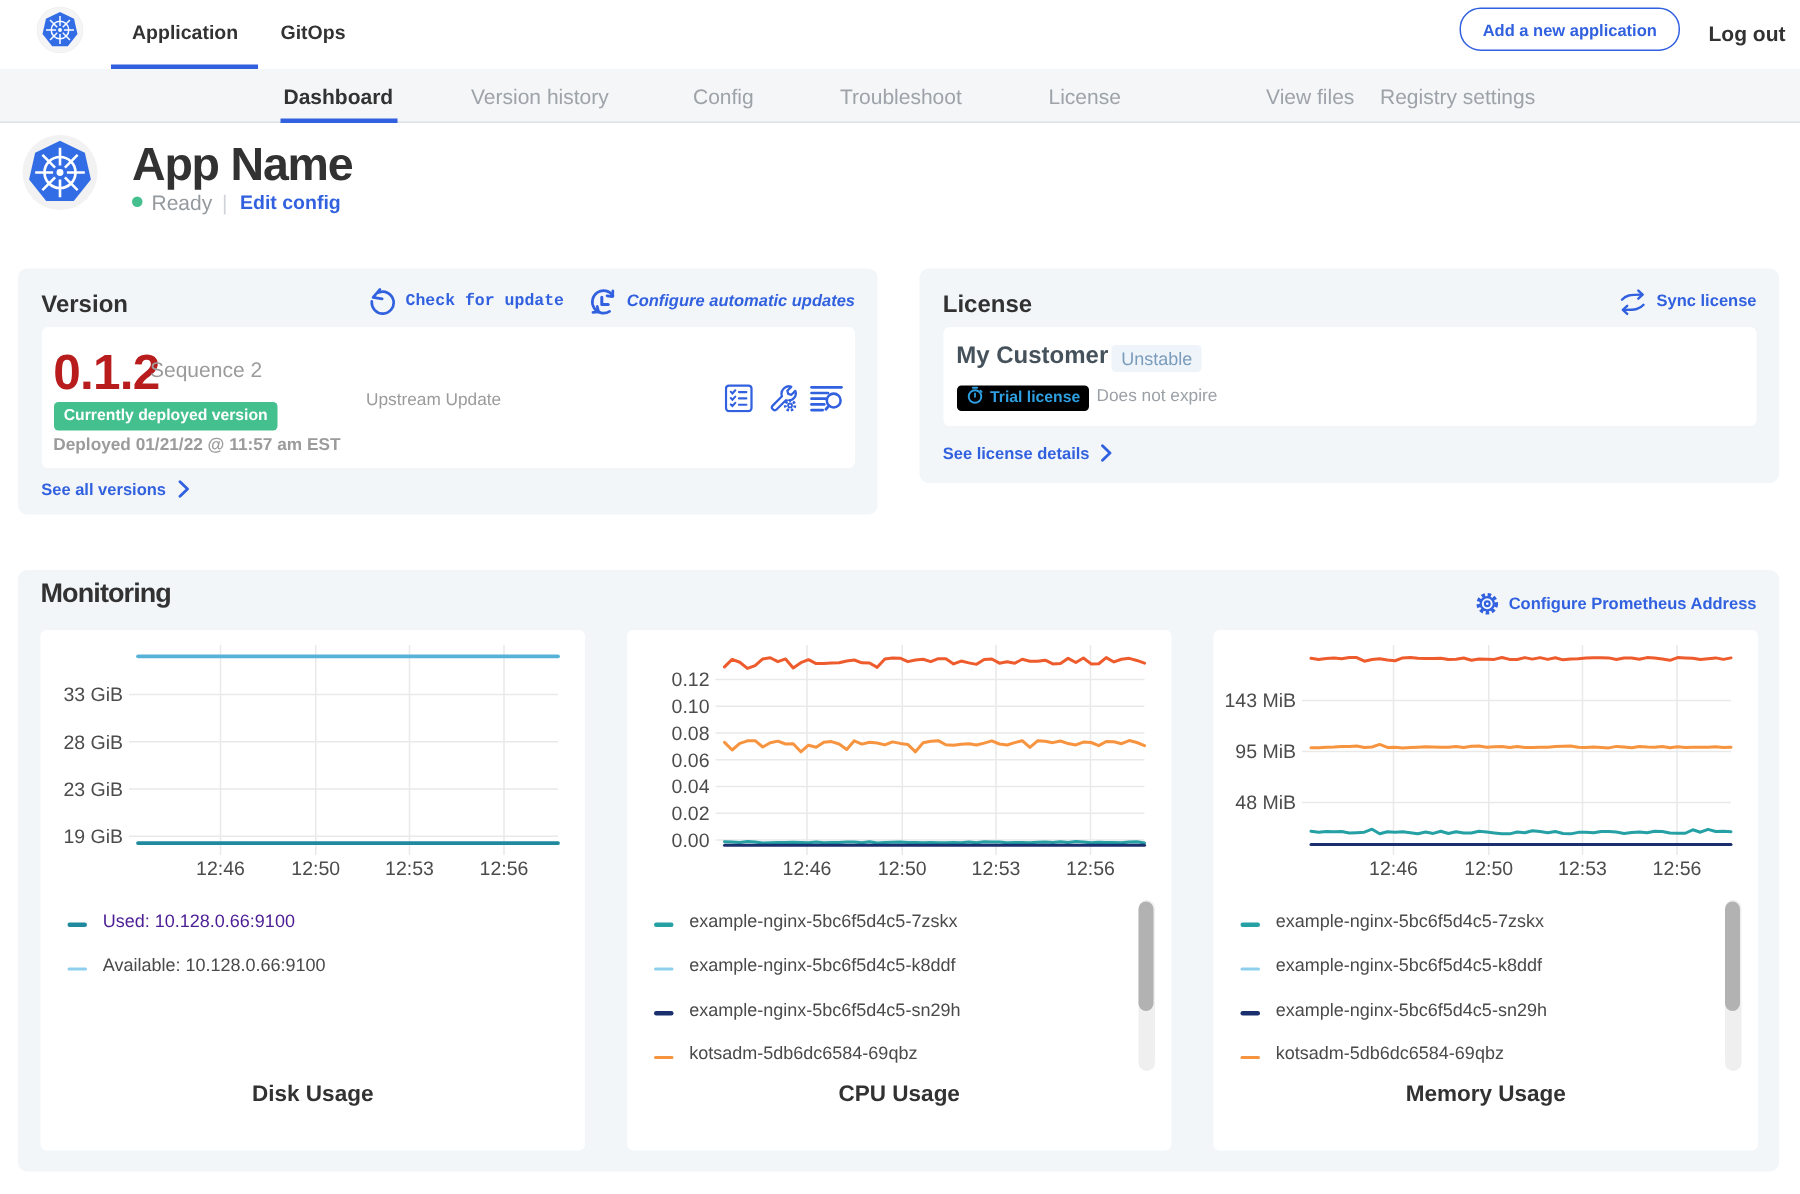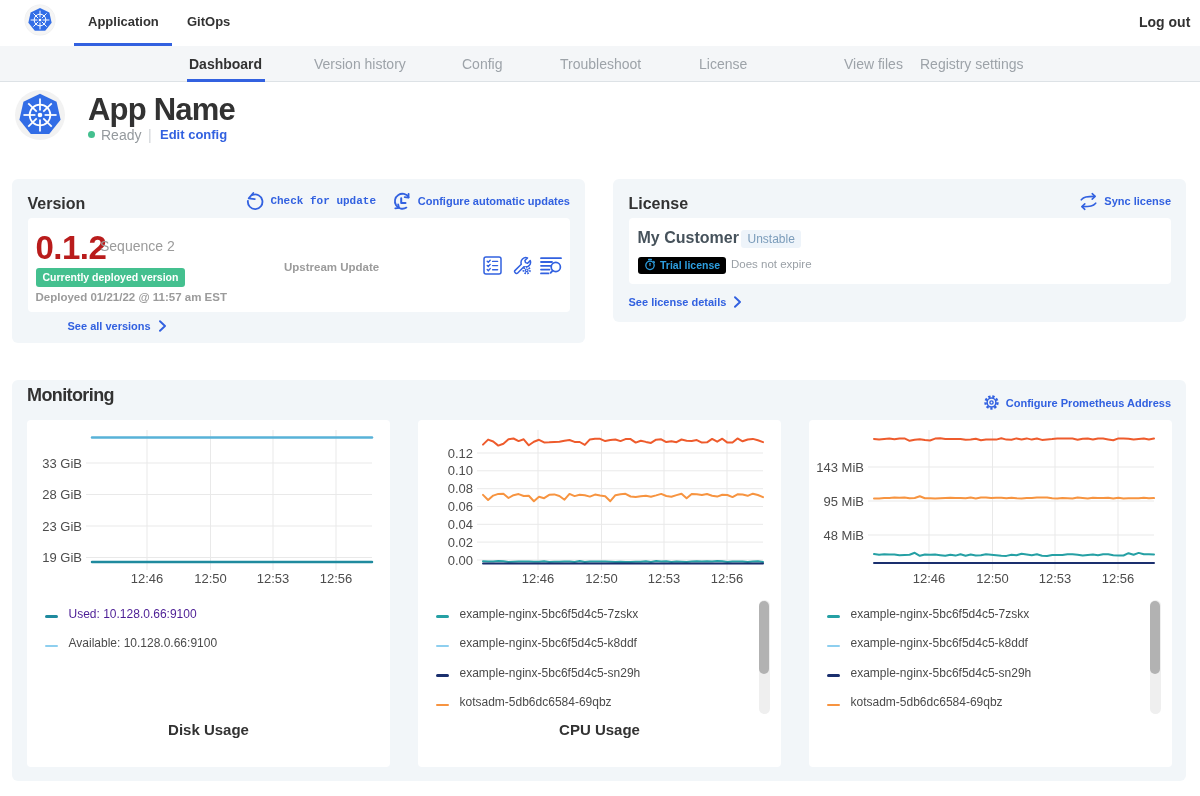--- a/index.html
+++ b/index.html
@@ -35,20 +35,21 @@
           <line x1="50.0" y1="60.0" x2="50.0" y2="86.0"></line>
           <line x1="42.9" y1="57.1" x2="24.5" y2="75.5"></line>
           <line x1="40.0" y1="50.0" x2="14.0" y2="50.0"></line>
           <line x1="42.9" y1="42.9" x2="24.5" y2="24.5"></line>
 </g>
 <circle cx="50" cy="50" r="5" fill="#fff"></circle>
 </svg></div>
   <div class="tab" style="left:88px;">Application</div>
   <div class="tab" style="left:187px;">GitOps</div>
   <div class="abs" style="left:74px; top:43px; width:98px; height:3px; background:#3261e0;"></div>
+  <div class="abs" style="left:973px; top:5px; width:147px; height:28.5px; border:1.5px solid #3261e0; border-radius:14px; background:#fff; color:#3261e0; font-weight:bold; font-size:11px; text-align:center; line-height:30px;">Add a new application</div>
   <div class="abs" style="left:1139px; top:14px; font-size:14px; color:#323232; font-weight:bold;">Log out</div>
 </div>
 
 <div id="subnav">
   <div class="sub" style="left:189px; color:#323232; font-weight:bold;">Dashboard</div>
   <div class="abs" style="left:187px; top:33px; width:78px; height:3px; background:#3261e0;"></div>
   <div class="sub" style="left:314px;">Version history</div>
   <div class="sub" style="left:462px;">Config</div>
   <div class="sub" style="left:560px;">Troubleshoot</div>
   <div class="sub" style="left:699px;">License</div>
@@ -80,35 +81,35 @@
 
 <div class="card" style="left:12px; top:179px; width:573px; height:164px;">
   <div class="cardhead" style="left:15.5px; top:15.5px;">Version</div>
   <div class="link" style="right:209px; top:12px; height:19px;font-family:Liberation Mono, monospace;">
       <svg width="19" height="19" viewBox="0 0 19 19" style="flex:none;">
 <path d="M 2.9 9.9 A 7.3 7.3 0 1 0 7.4 4.0" fill="none" stroke="#3261e0" stroke-width="1.8" stroke-linecap="round"></path>
 <path d="M 8.3 2.0 L 3.7 7.3 L 9.8 8.2" fill="none" stroke="#3261e0" stroke-width="1.8" stroke-linecap="round" stroke-linejoin="round"></path>
 </svg>
       <span>Check for update</span>
     </div>
-  <div class="link" style="right:15px; top:12px; height:19px;">
+  <div class="link" style="right:15px; top:12px; height:19px;font-style:italic;">
       <svg width="20" height="20" viewBox="0 0 20 20" style="flex:none;">
 <path d="M 14.4 16.6 A 7.5 7.5 0 1 1 16.7 6.2" fill="none" stroke="#3261e0" stroke-width="1.8" stroke-linecap="round"></path>
 <path d="M 16.6 2.9 L 16.4 6.7 L 12.7 6.2" fill="none" stroke="#3261e0" stroke-width="1.8" stroke-linecap="round" stroke-linejoin="round"></path>
 <path d="M 3.3 17.3 L 7.1 16.9 L 6.1 13.3" fill="none" stroke="#3261e0" stroke-width="1.8" stroke-linecap="round" stroke-linejoin="round"></path>
 <path d="M 9.2 7.2 L 9.2 12 L 13.5 12" fill="none" stroke="#3261e0" stroke-width="2" stroke-linecap="round" stroke-linejoin="round"></path>
 </svg>
       <span>Configure automatic updates</span>
     </div>
   <div class="whitebox" style="left:15.5px; top:39px; width:542px; height:94px;">
     <div class="abs" style="left:8px; top:11px; font-size:33px; font-weight:bold; color:#b91c1c; letter-spacing:-0.5px;">0.1.2</div>
     <div class="abs" style="left:72.5px; top:19.5px; font-size:14px; color:#9b9b9b;">Sequence 2</div>
     <div class="abs" style="left:8px; top:49.5px; background:#44c08f; color:#fff; font-size:10.5px; font-weight:bold; border-radius:3px; height:19px; line-height:19px; padding:0 7px;">Currently deployed version</div>
     <div class="abs" style="left:8px; top:73px; font-size:11.5px; font-weight:bold; color:#9b9b9b;">Deployed 01/21/22 @ 11:57 am EST</div>
-    <div class="abs" style="left:216.5px; top:43px; font-size:11.5px; font-weight:bold; color:#9b9b9b;margin-left:40px;">Upstream Update</div>
+    <div class="abs" style="left:216.5px; top:43px; font-size:11.5px; font-weight:normal; color:#9b9b9b;">Upstream Update</div>
     <div class="abs" style="left:455px; top:37.5px;"><svg width="19" height="19" viewBox="0 0 19 19">
 <rect x="1" y="1" width="17" height="17" rx="2" fill="none" stroke="#3261e0" stroke-width="1.5"></rect>
 <g stroke="#3261e0" stroke-width="1.4" fill="none" stroke-linecap="round">
 <path d="M 4.2 5.2 L 5.3 6.3 L 7.2 4.2"></path>
 <path d="M 4.2 9.4 L 5.3 10.5 L 7.2 8.4"></path>
 <path d="M 4.2 13.6 L 5.3 14.7 L 7.2 12.6"></path>
 <line x1="9.6" y1="5.4" x2="14.6" y2="5.4"></line>
 <line x1="9.6" y1="9.6" x2="14.6" y2="9.6"></line>
 <line x1="9.6" y1="13.8" x2="14.6" y2="13.8"></line>
 </g>
@@ -123,21 +124,21 @@
 <line x1="1" y1="2.2" x2="21" y2="2.2"></line>
 <line x1="1" y1="6" x2="12" y2="6"></line>
 <line x1="1" y1="9.8" x2="10.5" y2="9.8"></line>
 <line x1="1" y1="13.6" x2="9.5" y2="13.6"></line>
 <line x1="1" y1="17.4" x2="8.5" y2="17.4"></line>
 </g>
 <circle cx="15.8" cy="11" r="4.6" fill="#fff" stroke="#3261e0" stroke-width="1.7"></circle>
 <line x1="12.6" y1="14.6" x2="10.6" y2="16.8" stroke="#3261e0" stroke-width="1.9" stroke-linecap="round"></line>
 </svg></div>
   </div>
-  <div class="abs" style="left:15.5px; top:141px; font-size:11px; font-weight:bold; color:#3261e0;margin-left:40px;">See all versions <svg width="9" height="12" viewBox="0 0 9 12" style="vertical-align:-2px; margin-left:4px;">
+  <div class="abs" style="left:15.5px; top:141px; font-size:11px; font-weight:bold; color:#3261e0;">See all versions <svg width="9" height="12" viewBox="0 0 9 12" style="vertical-align:-2px; margin-left:4px;">
         <path d="M 2 1.2 L 7 6 L 2 10.8" fill="none" stroke="#3261e0" stroke-width="1.9" stroke-linecap="round" stroke-linejoin="round"></path>
       </svg></div>
 </div>
 
 <div class="card" style="left:613px; top:179px; width:573px; height:143px;">
   <div class="cardhead" style="left:15.5px; top:15.5px;">License</div>
   <div class="link" style="right:15px; top:13px; height:18px;">
       <svg width="19" height="19" viewBox="0 0 19 19" style="flex:none;">
 <g stroke="#3261e0" fill="none" stroke-width="1.6" stroke-linecap="round" stroke-linejoin="round">
 <path d="M 2.3 7.8 C 4.8 4.9 7.5 4.4 15.8 4.4"></path>
@@ -272,14 +273,15 @@
 <div class="abs" style="left:41.5px; top:186.5px; font-size:12px; color:#4a4a4a;">example-nginx-5bc6f5d4c5-7zskx</div>
 <div class="abs" style="left:18px; top:224.8px; width:13px; height:2.5px; border-radius:1.5px; background:#8ecfef;"></div>
 <div class="abs" style="left:41.5px; top:216px; font-size:12px; color:#4a4a4a;">example-nginx-5bc6f5d4c5-k8ddf</div>
 <div class="abs" style="left:18px; top:254.3px; width:13px; height:2.5px; border-radius:1.5px; background:#1a2f6e;"></div>
 <div class="abs" style="left:41.5px; top:245.5px; font-size:12px; color:#4a4a4a;">example-nginx-5bc6f5d4c5-sn29h</div>
 <div class="abs" style="left:18px; top:283.8px; width:13px; height:2.5px; border-radius:1.5px; background:#f79440;"></div>
 <div class="abs" style="left:41.5px; top:275px; font-size:12px; color:#4a4a4a;">kotsadm-5db6dc6584-69qbz</div>
 
     <div class="abs" style="left:341px; top:180px; width:11px; height:114px; border-radius:6px; background:#efefef;"></div>
 <div class="abs" style="left:341px; top:181px; width:10px; height:73px; border-radius:5px; background:#b2b2b2;"></div>
+    <div class="charttitle">Memory Usage</div>
   </div>
 </div>
 
 </body></html>

